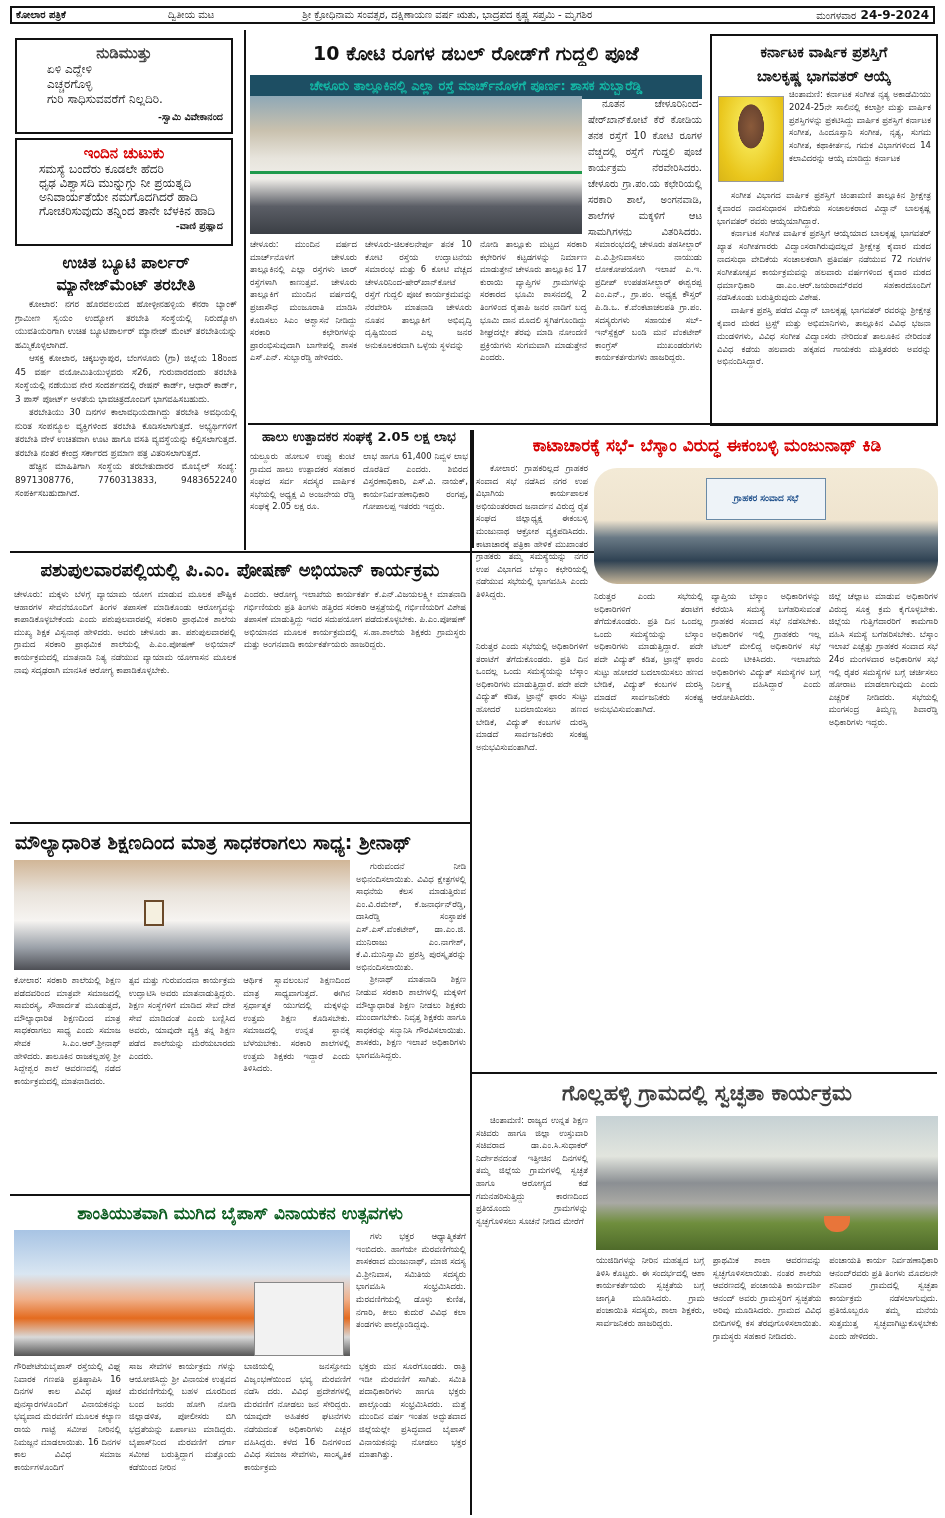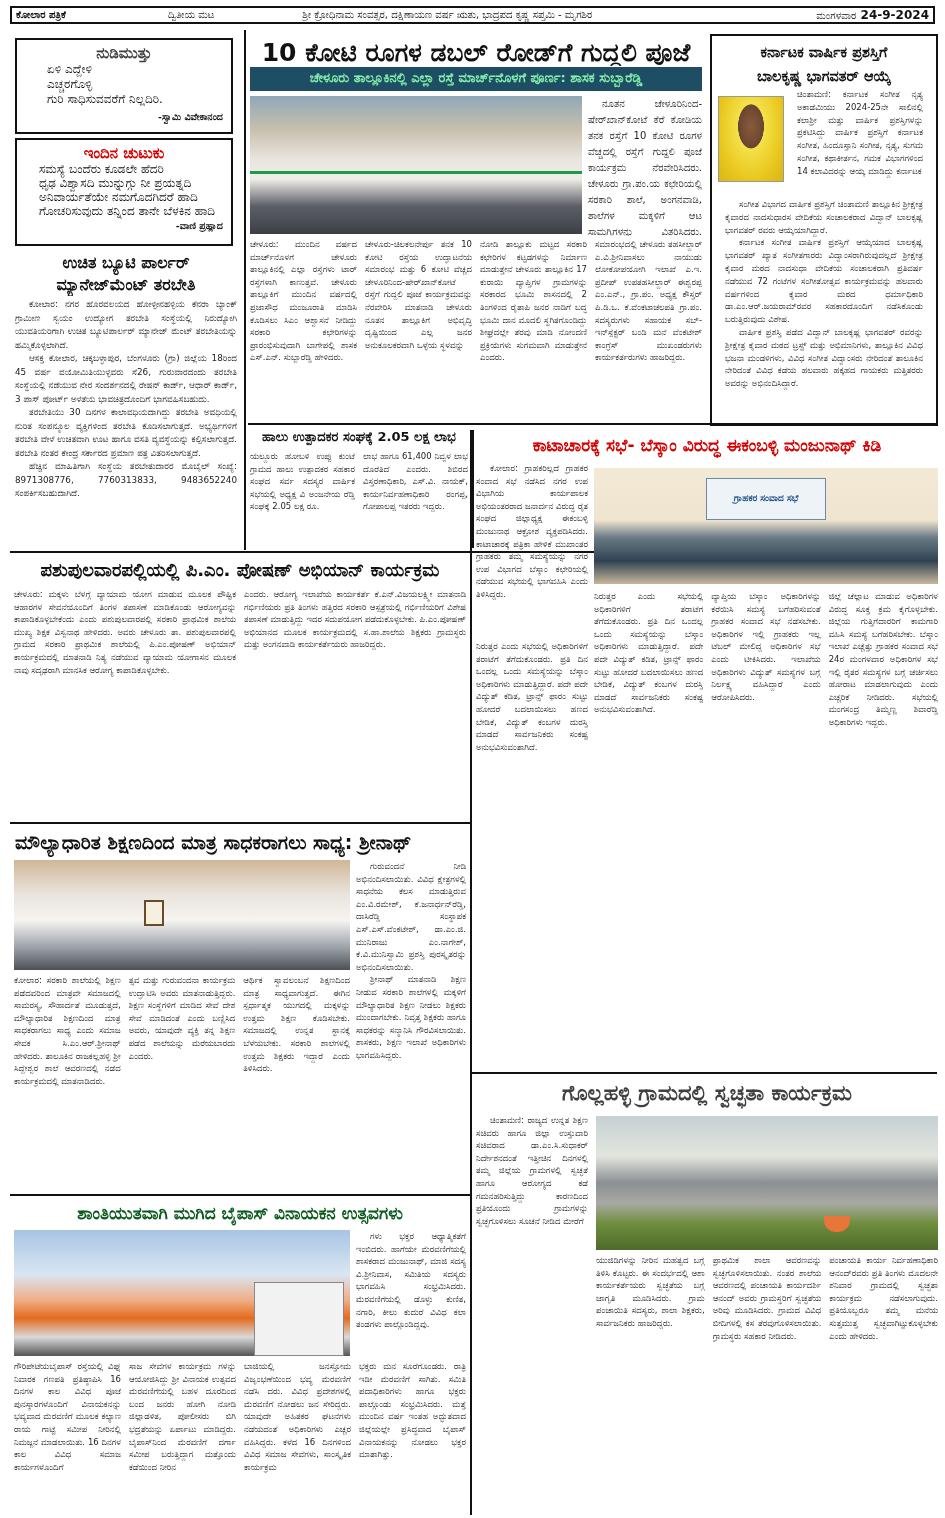--- a/index.html
+++ b/index.html
@@ -11,28 +11,28 @@
   .vline { position: absolute; background: #111; width: 1.5px; }
   .hline { position: absolute; background: #111; height: 1.5px; }
   .box { position: absolute; border: 2px solid #111; padding: 4px 8px; }
   .box-title { text-align: center; font-weight: bold; font-size: 15px; }
   .pink { color: #404040; }
   .red { color: #d60000; }
   .green { color: #0a5b1e; }
   .line { font-size: 12px; line-height: 15px; padding-left: 22px; }
   .sig { font-size: 9.5px; text-align: right; margin-top: 4px; font-weight: bold; }
   .headline { position: absolute; font-weight: bold; text-align: center; white-space: nowrap; overflow: hidden; }
-  .banner { position: absolute; background: #1d4e63; color: #86efac; font-weight: bold; font-size: 13px; text-align: center; line-height: 22px; white-space: nowrap; overflow: hidden; }
+  .banner { position: absolute; background: #1d4e63; color: #14b8a6; font-weight: bold; font-size: 13px; text-align: center; line-height: 22px; white-space: nowrap; overflow: hidden; margin-top: 8px; }
   .cols { position: absolute; display: flex; gap: 8px; }
   .col { flex: 1; font-size: 8.5px; line-height: 12.6px; text-align: justify; color: #222; overflow: hidden; }
   .col p { text-indent: 14px; }
   .photo { position: absolute; overflow: hidden; }
   .ph-ribbon { background: linear-gradient(180deg,#8fa8b6 0%,#c9c1ae 25%,#e7e4dc 45%,#f0eee9 60%,#5b5e66 80%,#3b3f45 100%); }
   .ph-portrait { background: radial-gradient(ellipse at 50% 35%,#8a5a3a 0%,#6b4530 28%,#f4e14a 29%,#e9c61c 70%,#d9b517 100%); border: 1px solid #999; }
-  .ph-meeting { background: linear-gradient(180deg,#f3ead6 0%,#efe4cf 45%,#6a7a86 60%,#2f4253 80%,#c8b79a 100%); }
+  .ph-meeting { background: linear-gradient(180deg,#f3ead6 0%,#efe4cf 45%,#6a7a86 60%,#2f4253 80%,#c8b79a 100%); border-radius: 23px; }
   .ph-award { background: linear-gradient(180deg,#d1b697 0%,#e9e3db 30%,#f6f4f1 55%,#9aa0a8 80%,#4d4f55 100%); }
   .ph-ganesh { background: linear-gradient(180deg,#a8c4e4 0%,#d9e6f2 35%,#f0b08a 55%,#e46b1f 70%,#d9d9d9 85%,#555 100%); }
   .ph-clean { background: linear-gradient(180deg,#c6d1d4 0%,#e2e5de 30%,#8b8f93 50%,#a9a9a4 65%,#6f8e3d 80%,#4f6b2a 100%); }
   .ribbon-green { position: absolute; left: 0; right: 0; top: 54%; height: 3px; background: #1f9a4c; }
 </style>
 </head>
 <body>
 
 <div class="abs masthead">
   <span style="font-weight:bold">ಕೋಲಾರ ಪತ್ರಿಕೆ</span>
@@ -75,45 +75,45 @@
 </div>
 <div class="cols" style="left:15px;top:298px;width:222px;height:248px">
   <div class="col" style="font-size:8.8px;line-height:13.5px">
     <p>ಕೋಲಾರ: ನಗರ ಹೊರವಲಯದ ಹೋಳ್ಳೀನಹಳ್ಳಿಯ ಕೆನರಾ ಬ್ಯಾಂಕ್ ಗ್ರಾಮೀಣ ಸ್ವಯಂ ಉದ್ಯೋಗ ತರಬೇತಿ ಸಂಸ್ಥೆಯಲ್ಲಿ ನಿರುದ್ಯೋಗಿ ಯುವತಿಯರಿಗಾಗಿ ಉಚಿತ ಬ್ಯೂಟಿಪಾರ್ಲರ್ ಮ್ಯಾನೇಜ್ ಮೆಂಟ್ ತರಬೇತಿಯನ್ನು ಹಮ್ಮಿಕೊಳ್ಳಲಾಗಿದೆ.</p>
     <p>ಆಸಕ್ತ ಕೋಲಾರ, ಚಿಕ್ಕಬಳ್ಳಾಪುರ, ಬೆಂಗಳೂರು (ಗ್ರಾ) ಜಿಲ್ಲೆಯ 18ರಿಂದ 45 ವರ್ಷ ವಯೋಮಿತಿಯುಳ್ಳವರು ಸೆ26, ಗುರುವಾರದಂದು ತರಬೇತಿ ಸಂಸ್ಥೆಯಲ್ಲಿ ನಡೆಯುವ ನೇರ ಸಂದರ್ಶನದಲ್ಲಿ ರೇಷನ್ ಕಾರ್ಡ್, ಆಧಾರ್ ಕಾರ್ಡ್, 3 ಪಾಸ್ ಪೋರ್ಟ್ ಅಳತೆಯ ಭಾವಚಿತ್ರದೊಂದಿಗೆ ಭಾಗವಹಿಸಬಹುದು.</p>
     <p>ತರಬೇತಿಯು 30 ದಿನಗಳ ಕಾಲಾವಧಿಯದಾಗಿದ್ದು ತರಬೇತಿ ಅವಧಿಯಲ್ಲಿ ನುರಿತ ಸಂಪನ್ಮೂಲ ವ್ಯಕ್ತಿಗಳಿಂದ ತರಬೇತಿ ಕೊಡಿಸಲಾಗುತ್ತದೆ. ಅಭ್ಯರ್ಥಿಗಳಿಗೆ ತರಬೇತಿ ವೇಳೆ ಉಚಿತವಾಗಿ ಊಟ ಹಾಗೂ ವಸತಿ ವ್ಯವಸ್ಥೆಯನ್ನು ಕಲ್ಪಿಸಲಾಗುತ್ತದೆ. ತರಬೇತಿ ನಂತರ ಕೇಂದ್ರ ಸರ್ಕಾರದ ಪ್ರಮಾಣ ಪತ್ರ ವಿತರಿಸಲಾಗುತ್ತದೆ.</p>
     <p>ಹೆಚ್ಚಿನ ಮಾಹಿತಿಗಾಗಿ ಸಂಸ್ಥೆಯ ತರಬೇತುದಾರರ ಮೊಬೈಲ್ ಸಂಖ್ಯೆ: 8971308776, 7760313833, 9483652240 ಸಂಪರ್ಕಿಸಬಹುದಾಗಿದೆ.</p>
   </div>
 </div>
 
-<div class="headline" style="left:250px;top:40px;width:452px;font-size:25px;line-height:26px">10 ಕೋಟಿ ರೂಗಳ ಡಬಲ್ ರೋಡ್‌ಗೆ ಗುದ್ದಲಿ ಪೂಜೆ</div>
+<div class="headline" style="left:250px;top:40px;width:452px;font-size:19px;line-height:26px">10 ಕೋಟಿ ರೂಗಳ ಡಬಲ್ ರೋಡ್‌ಗೆ ಗುದ್ದಲಿ ಪೂಜೆ</div>
 <div class="banner" style="left:250px;top:67px;width:452px;height:24px">ಚೇಳೂರು ತಾಲ್ಲೂಕಿನಲ್ಲಿ ಎಲ್ಲಾ ರಸ್ತೆ ಮಾರ್ಚ್‌ನೊಳಗೆ ಪೂರ್ಣ: ಶಾಸಕ ಸುಬ್ಬಾರೆಡ್ಡಿ</div>
 <div class="photo ph-ribbon" style="left:250px;top:96px;width:332px;height:138px">
   <div class="ribbon-green"></div>
 </div>
 <div class="cols" style="left:588px;top:96px;width:114px;height:140px">
   <div class="col" style="font-size:10px;line-height:16px">
       <p>ನೂತನ ಚೇಳೂರಿನಿಂದ-ಷೇರ್‌ಖಾನ್‌ಕೋಟೆ ಕೆರೆ ಕೋಡಿಯ ತನಕ ರಸ್ತೆಗೆ 10 ಕೋಟಿ ರೂಗಳ ವೆಚ್ಚದಲ್ಲಿ ರಸ್ತೆಗೆ ಗುದ್ದಲಿ ಪೂಜೆ ಕಾರ್ಯಕ್ರಮ ನೆರವೇರಿಸಿದರು. ಚೇಳೂರು ಗ್ರಾ.ಪಂ.ಯ ಕಛೇರಿಯಲ್ಲಿ ಸರಕಾರಿ ಶಾಲೆ, ಅಂಗನವಾಡಿ, ಶಾಲೆಗಳ ಮಕ್ಕಳಿಗೆ ಆಟ ಸಾಮಗ್ರಿಗಳನ್ನು ವಿತರಿಸಿದರು. ಸಮಾರಂಭದಲ್ಲಿ ಚೇಳೂರು ತಹಸೀಲ್ದಾರ್ ಎ.ವಿ.ಶ್ರೀನಿವಾಸಲು ನಾಯುಡು ಲೋಕೋಪಯೋಗಿ ಇಲಾಖೆ ಎ.ಇ.</p>
     </div>
 </div>
 <div class="cols" style="left:250px;top:238px;width:452px;height:180px">
   <div class="col">ಚೇಳೂರು: ಮುಂದಿನ ವರ್ಷದ ಮಾರ್ಚ್‌ನೊಳಗೆ ಚೇಳೂರು ತಾಲ್ಲೂಕಿನಲ್ಲಿ ಎಲ್ಲಾ ರಸ್ತೆಗಳು ಟಾರ್ ರಸ್ತೆಗಳಾಗಿ ಕಾಣುತ್ತವೆ. ಚೇಳೂರು ತಾಲ್ಲೂಕಿಗೆ ಮುಂದಿನ ವರ್ಷದಲ್ಲಿ ಪ್ರಜಾಸೌಧ ಮಂಜೂರಾತಿ ಮಾಡಿಸಿ ಕೊಡಿಸಲು ಸಿಎಂ ಆಶ್ವಾಸನೆ ನೀಡಿದ್ದು ಸರಕಾರಿ ಕಛೇರಿಗಳನ್ನು ಪ್ರಾರಂಭಿಸುವುದಾಗಿ ಬಾಗೇಪಲ್ಲಿ ಶಾಸಕ ಎಸ್.ಎನ್. ಸುಬ್ಬಾರೆಡ್ಡಿ ಹೇಳಿದರು.</div>
   <div class="col">ಚೇಳೂರು-ಚಿಲಕಲನೇರ್ಪು ತನಕ 10 ಕೋಟಿ ರಸ್ತೆಯ ಉದ್ಘಾಟನೆಯ ಸಮಾರಂಭ ಮತ್ತು 6 ಕೋಟಿ ವೆಚ್ಚದ ಚೇಳೂರಿನಿಂದ-ಷೇರ್‌ಖಾನ್‌ಕೋಟೆ ರಸ್ತೆಗೆ ಗುದ್ದಲಿ ಪೂಜೆ ಕಾರ್ಯಕ್ರಮವನ್ನು ನೆರವೇರಿಸಿ ಮಾತನಾಡಿ ಚೇಳೂರು ನೂತನ ತಾಲ್ಲೂಕಿಗೆ ಅಭಿವೃದ್ಧಿ ದೃಷ್ಟಿಯಿಂದ ಎಲ್ಲ ಜನರ ಅನುಕೂಲಕರವಾಗಿ ಒಳ್ಳೆಯ ಸ್ಥಳವನ್ನು</div>
   <div class="col">ನೋಡಿ ತಾಲ್ಲೂಕು ಮಟ್ಟದ ಸರಕಾರಿ ಕಛೇರಿಗಳ ಕಟ್ಟಡಗಳನ್ನು ನಿರ್ಮಾಣ ಮಾಡುತ್ತೇನೆ ಚೇಳೂರು ತಾಲ್ಲೂಕಿನ 17 ಕುರಾಯಿ ವ್ಯಾಪ್ತಿಗಳ ಗ್ರಾಮಗಳನ್ನು ಸರಕಾರದ ಭೂಮಿ ಶಾಸನದಲ್ಲಿ 2 ತಿಂಗಳಿಂದ ರೈತಾಪಿ ಜನರ ನಾಡಿಗೆ ಬದ್ಧ ಭೂಮಿ ದಾನ ಮೊದಲಿ ಸ್ಥಗಿತಗೊಂಡಿದ್ದು ಶೀಘ್ರದಲ್ಲೇ ತೆರವು ಮಾಡಿ ನೋಂದಣಿ ಪ್ರಕ್ರಿಯೆಗಳು ಸುಗಮವಾಗಿ ಮಾಡುತ್ತೇನೆ ಎಂದರು.</div>
   <div class="col">ಸಮಾರಂಭದಲ್ಲಿ ಚೇಳೂರು ತಹಸೀಲ್ದಾರ್ ಎ.ವಿ.ಶ್ರೀನಿವಾಸಲು ನಾಯುಡು ಲೋಕೋಪಯೋಗಿ ಇಲಾಖೆ ಎ.ಇ. ಪ್ರದೀಪ್ ಉಪತಹಸೀಲ್ದಾರ್ ಈಶ್ವರಪ್ಪ ಎಂ.ಎನ್., ಗ್ರಾ.ಪಂ. ಅಧ್ಯಕ್ಷ ಕೌಸ್ತರ್ ಪಿ.ಡಿ.ಒ. ಕೆ.ವೆಂಕಟಾಚಲಪತಿ ಗ್ರಾ.ಪಂ. ಸದಸ್ಯರುಗಳು ಸಹಾಯಕ ಸಬ್-ಇನ್‌ಸ್ಪೆಕ್ಟರ್ ಬಂಡಿ ಮನೆ ವೆಂಕಟೇಶ್ ಕಾಂಗ್ರೆಸ್ ಮುಖಂಡರುಗಳು ಕಾರ್ಯಕರ್ತರುಗಳು ಹಾಜರಿದ್ದರು.</div>
 </div>
 
-<div class="box" style="left:710px;top:34px;width:228px;height:392px;padding:4px 13px">
+<div class="box" style="left:710px;top:34px;width:228px;height:392px;padding:4px 5px">
   <div class="headline" style="position:static;font-size:14.5px;line-height:24px">
     <div>ಕರ್ನಾಟಕ ವಾರ್ಷಿಕ ಪ್ರಶಸ್ತಿಗೆ</div>
     <div>ಬಾಲಕೃಷ್ಣ ಭಾಗವತರ್ ಆಯ್ಕೆ</div>
   </div>
   <div class="photo ph-portrait" style="left:6px;top:60px;width:66px;height:86px"></div>
   <div style="margin-left:72px;font-size:8.5px;line-height:12.8px;height:96px;overflow:hidden;text-align:justify;color:#222">ಚಿಂತಾಮಣಿ: ಕರ್ನಾಟಕ ಸಂಗೀತ ನೃತ್ಯ ಅಕಾಡೆಮಿಯು 2024-25ನೇ ಸಾಲಿನಲ್ಲಿ ಕಲಾಶ್ರೀ ಮತ್ತು ವಾರ್ಷಿಕ ಪ್ರಶಸ್ತಿಗಳನ್ನು ಪ್ರಕಟಿಸಿದ್ದು ವಾರ್ಷಿಕ ಪ್ರಶಸ್ತಿಗೆ ಕರ್ನಾಟಕ ಸಂಗೀತ, ಹಿಂದೂಸ್ತಾನಿ ಸಂಗೀತ, ನೃತ್ಯ, ಸುಗಮ ಸಂಗೀತ, ಕಥಾಕೀರ್ತನ, ಗಮಕ ವಿಭಾಗಗಳಿಂದ 14 ಕಲಾವಿದರನ್ನು ಆಯ್ಕೆ ಮಾಡಿದ್ದು ಕರ್ನಾಟಕ</div>
-  <div class="col" style="font-size:8.5px;line-height:12.8px;margin-top:14px">
+  <div class="col" style="font-size:8.5px;line-height:12.8px;margin-top:5px">
     <p>ಸಂಗೀತ ವಿಭಾಗದ ವಾರ್ಷಿಕ ಪ್ರಶಸ್ತಿಗೆ ಚಿಂತಾಮಣಿ ತಾಲ್ಲೂಕಿನ ಶ್ರೀಕ್ಷೇತ್ರ ಕೈವಾರದ ನಾದಸುಧಾರಸ ವೇದಿಕೆಯ ಸಂಚಾಲಕರಾದ ವಿದ್ವಾನ್ ಬಾಲಕೃಷ್ಣ ಭಾಗವತರ್ ರವರು ಆಯ್ಕೆಯಾಗಿದ್ದಾರೆ.</p>
     <p>ಕರ್ನಾಟಕ ಸಂಗೀತ ವಾರ್ಷಿಕ ಪ್ರಶಸ್ತಿಗೆ ಆಯ್ಕೆಯಾದ ಬಾಲಕೃಷ್ಣ ಭಾಗವತರ್ ಖ್ಯಾತ ಸಂಗೀತಗಾರರು ವಿದ್ವಾಂಸರಾಗಿರುವುದಲ್ಲದೆ ಶ್ರೀಕ್ಷೇತ್ರ ಕೈವಾರ ಮಠದ ನಾದಸುಧಾ ವೇದಿಕೆಯ ಸಂಚಾಲಕರಾಗಿ ಪ್ರತಿವರ್ಷ ನಡೆಯುವ 72 ಗಂಟೆಗಳ ಸಂಗೀತೋತ್ಸವ ಕಾರ್ಯಕ್ರಮವನ್ನು ಹಲವಾರು ವರ್ಷಗಳಿಂದ ಕೈವಾರ ಮಠದ ಧರ್ಮಾಧಿಕಾರಿ ಡಾ.ಎಂ.ಆರ್.ಜಯರಾಮ್‌ರವರ ಸಹಕಾರದೊಂದಿಗೆ ನಡೆಸಿಕೊಂಡು ಬರುತ್ತಿರುವುದು ವಿಶೇಷ.</p>
     <p>ವಾರ್ಷಿಕ ಪ್ರಶಸ್ತಿ ಪಡೆದ ವಿದ್ವಾನ್ ಬಾಲಕೃಷ್ಣ ಭಾಗವತರ್ ರವರನ್ನು ಶ್ರೀಕ್ಷೇತ್ರ ಕೈವಾರ ಮಠದ ಟ್ರಸ್ಟ್ ಮತ್ತು ಅಭಿಮಾನಿಗಳು, ತಾಲ್ಲೂಕಿನ ವಿವಿಧ ಭಜನಾ ಮಂಡಳಿಗಳು, ವಿವಿಧ ಸಂಗೀತ ವಿದ್ವಾಂಸರು ನೇರಿದಂತೆ ತಾಲೂಕಿನ ನೇರಿದಂತೆ ವಿವಿಧ ಕಡೆಯ ಹಲವಾರು ಹಕ್ಕಹದ ಗಾಯಕರು ಮತ್ತಿತರರು ಅವರನ್ನು ಅಭಿನಂದಿಸಿದ್ದಾರೆ.</p>
   </div>
 </div>
 
 <div class="headline" style="left:250px;top:428px;width:218px;font-size:13px;line-height:18px">ಹಾಲು ಉತ್ಪಾದಕರ ಸಂಘಕ್ಕೆ 2.05 ಲಕ್ಷ ಲಾಭ</div>
 <div class="cols" style="left:250px;top:450px;width:218px;height:96px">
   <div class="col">ಯಲ್ದೂರು ಹೋಬಳಿ ಉಪ್ಪು ಕುಂಟೆ ಗ್ರಾಮದ ಹಾಲು ಉತ್ಪಾದಕರ ಸಹಕಾರ ಸಂಘದ ಸರ್ವ ಸದಸ್ಯರ ವಾರ್ಷಿಕ ಸಭೆಯಲ್ಲಿ ಅಧ್ಯಕ್ಷ ವಿ ಅಂಜನೇಯ ರೆಡ್ಡಿ ಸಂಘಕ್ಕೆ 2.05 ಲಕ್ಷ ರೂ.</div>
   <div class="col">ಲಾಭ ಹಾಗೂ 61,400 ನಿವ್ವಳ ಲಾಭ ದೊರೆತಿದೆ ಎಂದರು. ಶಿಬಿರದ ವಿಸ್ತರಣಾಧಿಕಾರಿ, ಎಸ್.ವಿ. ನಾಯಕ್, ಕಾರ್ಯನಿರ್ವಹಣಾಧಿಕಾರಿ ರಂಗಪ್ಪ, ಗೋಪಾಲಪ್ಪ ಇತರರು ಇದ್ದರು.</div>

